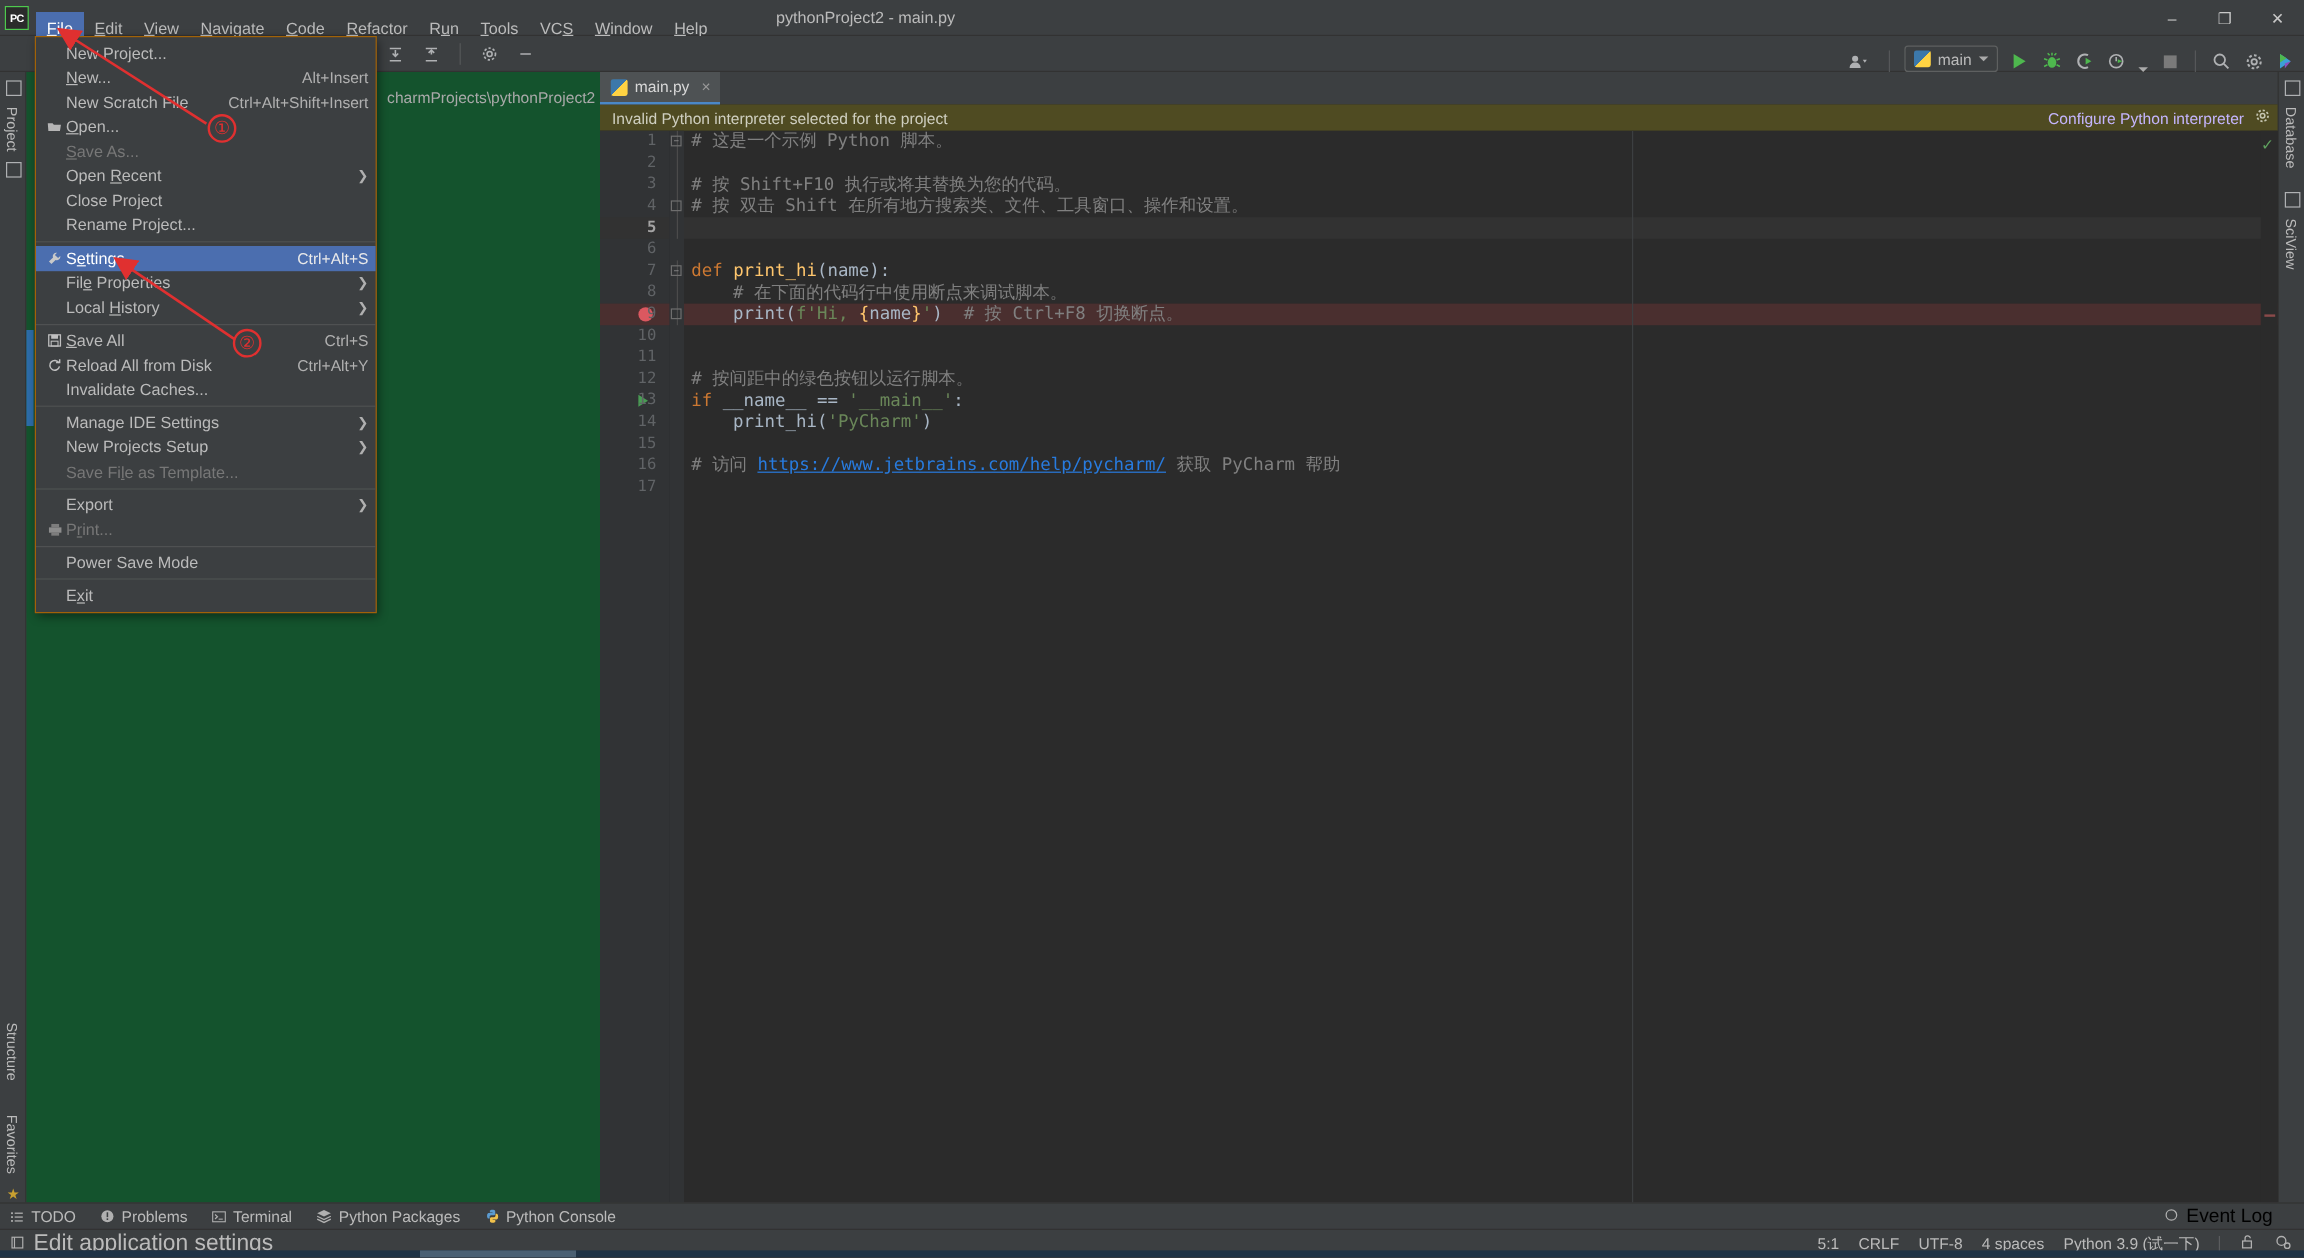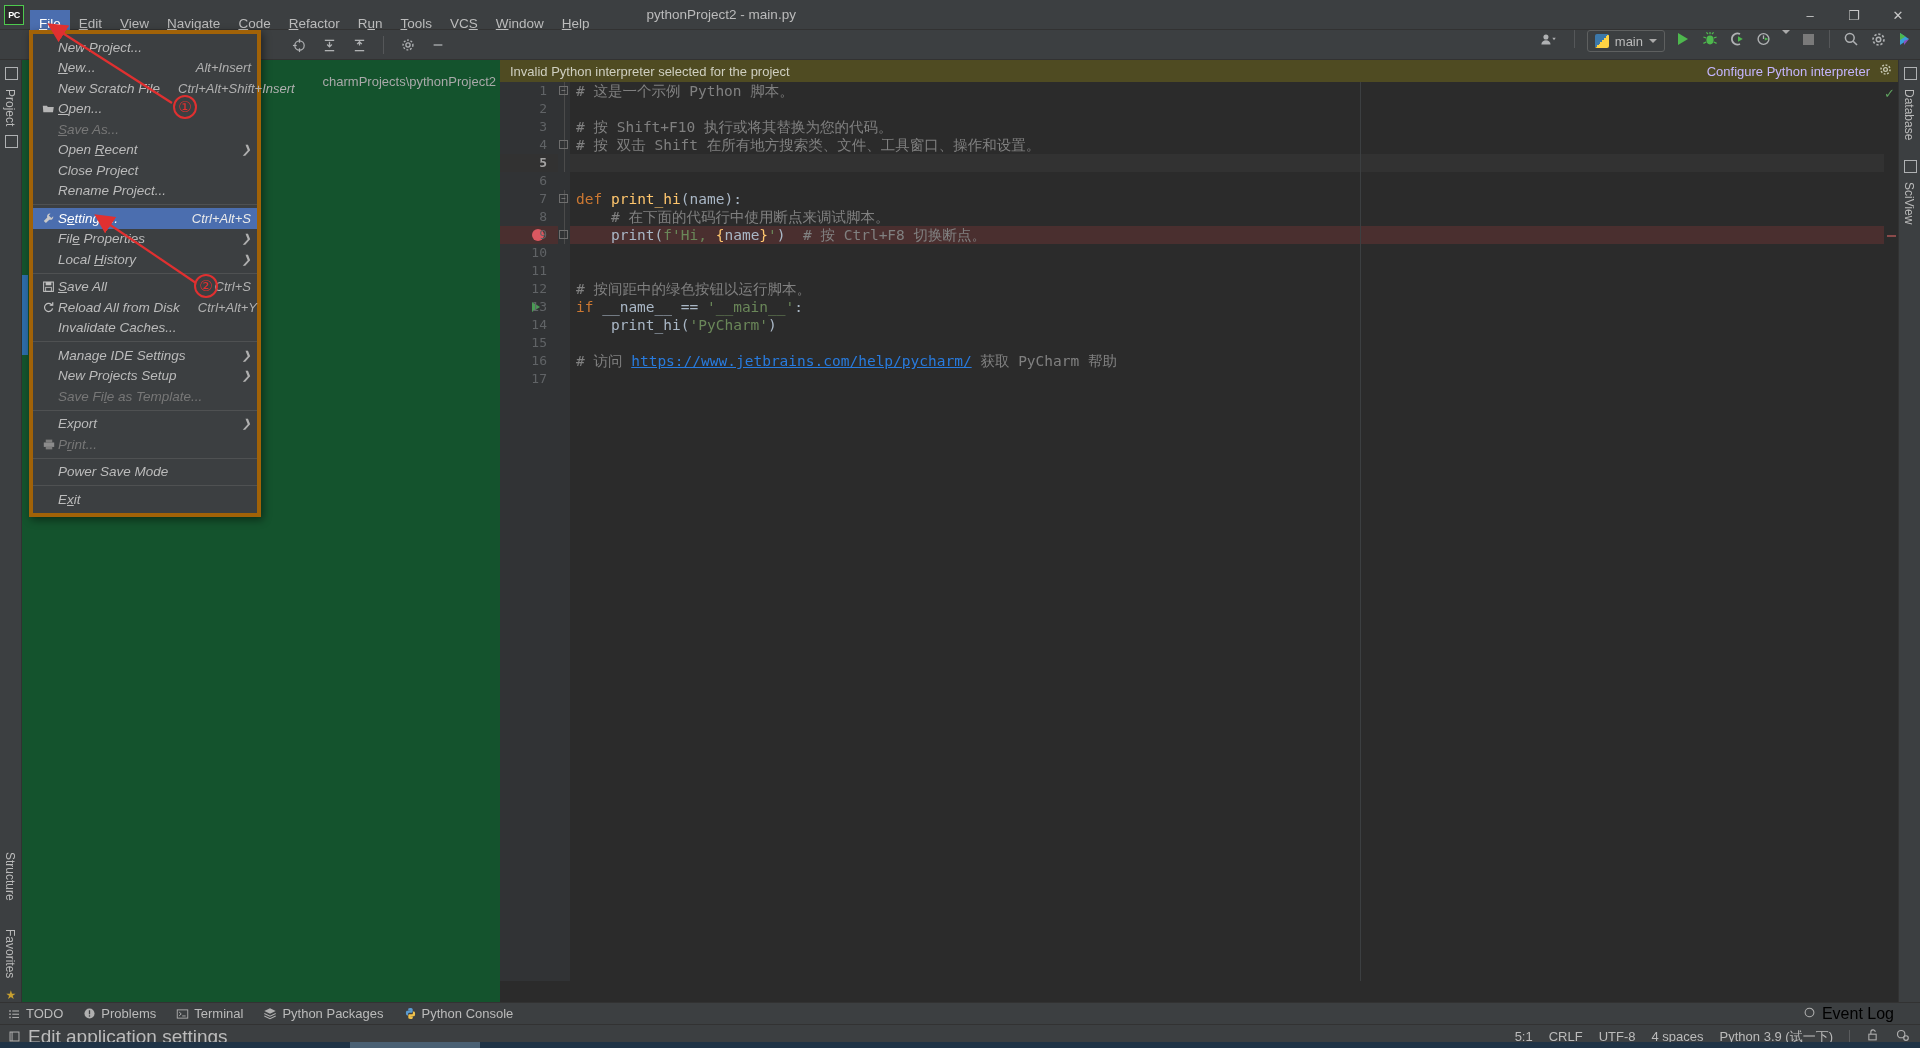--- a/index.html
+++ b/index.html
@@ -46,21 +46,21 @@
   .toolbar {
     position: absolute; top: 30px; left: 0; width: 1920px; height: 30px;
     background: #3c3f41; border-bottom: 1px solid #323232;
   }
   .toolbar-left {
     position: absolute; left: 290px; top: 0; height: 30px;
     display: flex; align-items: center; gap: 12px;
   }
   .toolbar-right {
     position: absolute; right: 6px; top: 0; height: 30px;
-    display: flex; align-items: flex-start; gap: 9px;
+    display: flex; align-items: flex-end; gap: 9px;
   }
   .tb-icon {
     width: 18px; height: 18px; display: flex; align-items: center; justify-content: center;
     color: #afb1b3;
   }
   .tb-sep { width: 1px; height: 18px; background: #555759; margin: 0 3px; }
   .runconf {
     display: flex; align-items: center; gap: 6px; height: 22px;
     border: 1px solid #5e6060; border-radius: 3px; padding: 0 7px;
     background: #3c3f41; color: #bbbbbb; font-size: 13px;
@@ -95,23 +95,23 @@
   }
   .pp-path {
     position: absolute; left: 0; top: 14px; width: 478px;
     font-size: 13px; color: #a9a9a9; text-align: right; padding-right: 4px;
     white-space: nowrap; overflow: hidden; direction: rtl;
   }
   .pp-marker { position: absolute; left: 0; top: 215px; width: 6px; height: 80px; background: #2d6ca8; }
 
   
   .dropdown {
-    position: absolute; left: 29px; top: 30px; width: 232px;
-    background: #3c3f41; border: 4px solid #a16207;
-    box-shadow: 2px 3px 8px rgba(0,0,0,0.45); z-index: 40; padding: 3px 0; font-style: italic;
+    position: absolute; left: 29px; top: 30px; width: 285px;
+    background: #3c3f41; border: 1px solid #a16207;
+    box-shadow: 2px 3px 8px rgba(0,0,0,0.45); z-index: 40; padding: 3px 0;
   }
   .dd-item {
     display: flex; align-items: center; height: 20.5px; position: relative;
     padding: 0 6px 0 6px; font-size: 13.5px; color: #bbbbbb; white-space: nowrap;
   }
   .dd-item.selected { background: #4b6eaf; color: #ffffff; }
   .dd-item.disabled { color: #777777; }
   .dd-ico { width: 19px; min-width: 19px; display: flex; align-items: center; justify-content: center; color: #b9b9b9; font-size: 12px; }
   .dd-label { flex: 1; }
   .dd-label u { text-decoration: underline; }
@@ -365,20 +365,27 @@
       <div class="strip-btn-v">SciView</div>
     </div>
   </div>
 
   <div class="project-panel">
     <div class="pp-path">charmProjects\pythonProject2</div>
     <div class="pp-marker"></div>
   </div>
 
   <div class="editor-wrap">
+    <div class="tabbar">
+      <div class="tab">
+        <span class="py-ico"></span>
+        <span>main.py</span>
+        <span class="tab-close">×</span>
+      </div>
+    </div>
 
     <div class="notifbar">
       <span>Invalid Python interpreter selected for the project</span>
       <span class="notif-right">
         <span class="notif-link">Configure Python interpreter</span>
         <span style="color:#b8b8a8">
           <svg width="13" height="13" viewBox="0 0 16 16">
               <circle cx="8" cy="8" r="2.3" fill="none" stroke="#c5c5b0" stroke-width="1.6"></circle>
               <circle cx="8" cy="8" r="5.6" fill="none" stroke="#c5c5b0" stroke-width="1.8" stroke-dasharray="2.3 2"></circle>
             </svg>

